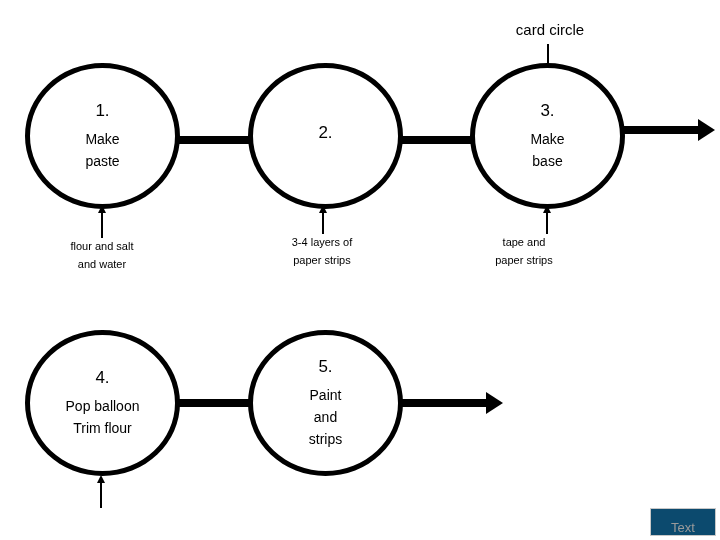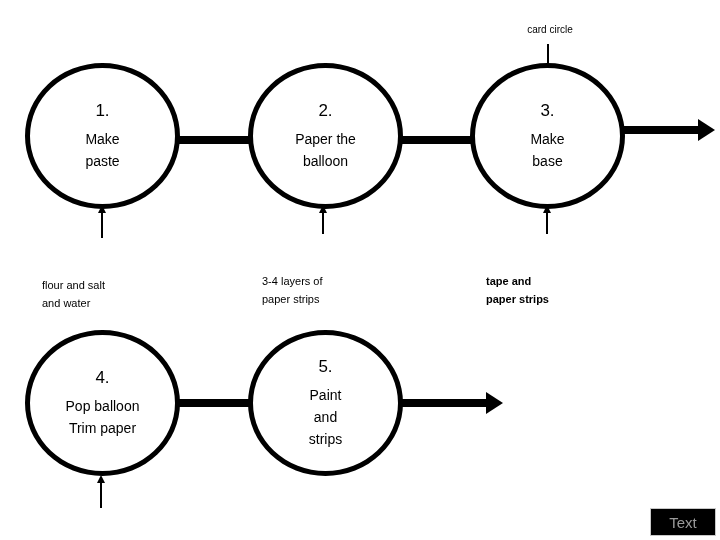--- a/index.html
+++ b/index.html
@@ -39,27 +39,27 @@
   }
   .node-label {
     font-size: 14px;
     line-height: 22px;
     white-space: pre-line;
   }
   .caption {
     position: absolute;
     font-size: 11px;
     line-height: 18px;
+    text-align: center;
     white-space: pre-line;
     z-index: 3;
-    margin-top: 39px;
   }
   .top-label {
     position: absolute;
-    font-size: 10px;
+    font-size: 15px;
     line-height: 16px;
     text-align: center;
     z-index: 3;
   }
   .h-arrow {
     position: absolute;
     height: 8px;
     background: #000000;
     z-index: 1;
   }
@@ -105,25 +105,25 @@
     border-right: 4px solid transparent;
     border-top: 8px solid #000000;
   }
   .text-box {
     position: absolute;
     right: 4px;
     bottom: 4px;
     width: 64px;
     height: 26px;
     border: 1px solid #c8c8c8;
-    background: #000000;
+    background: #0c4a6e;
     color: #9a9a9a;
-    font-size: 15px;
+    font-size: 13px;
     display: flex;
-    align-items: center;
+    align-items: flex-end;
     justify-content: center;
     z-index: 4;
   }
 </style>
 </head>
 <body>
 
 <div id="stage">
 
   <div class="top-label" style="left:500px; top:22px; width:100px;">card circle</div>
@@ -134,48 +134,46 @@
   <div class="h-arrow" style="left:604px; top:126px; width:95px;"></div>
 
   <div class="node" style="left:25px; top:63px; width:155px; height:146px;">
     <div class="node-num">1.</div>
     <div class="node-label">Make
 paste</div>
   </div>
 
   <div class="node" style="left:248px; top:63px; width:155px; height:146px;">
     <div class="node-num">2.</div>
-    <div class="node-label">Paper the
-balloon</div>
   </div>
 
   <div class="node" style="left:470px; top:63px; width:155px; height:146px;">
     <div class="node-num">3.</div>
     <div class="node-label">Make
 base</div>
   </div>
 
   <div class="v-arrow up" style="left:101px; top:212px; height:26px;"></div>
   <div class="v-arrow up" style="left:322px; top:212px; height:22px;"></div>
   <div class="v-arrow up" style="left:546px; top:212px; height:22px;"></div>
 
   <div class="caption" style="left:42px; top:237px; width:120px;">flour and salt
 and water</div>
   <div class="caption" style="left:262px; top:233px; width:120px;">3-4 layers of
 paper strips</div>
-  <div class="caption" style="left:486px; top:233px; width:120px;font-weight:bold;">tape and
+  <div class="caption" style="left:464px; top:233px; width:120px;">tape and
 paper strips</div>
 
   <div class="h-arrow" style="left:160px; top:399px; width:105px;"></div>
   <div class="h-arrow" style="left:382px; top:399px; width:105px;"></div>
 
   <div class="node" style="left:25px; top:330px; width:155px; height:146px;">
     <div class="node-num">4.</div>
     <div class="node-label">Pop balloon
-Trim paper</div>
+Trim flour</div>
   </div>
 
   <div class="node" style="left:248px; top:330px; width:155px; height:146px;">
     <div class="node-num">5.</div>
     <div class="node-label">Paint
 and
 strips</div>
   </div>
 
 

